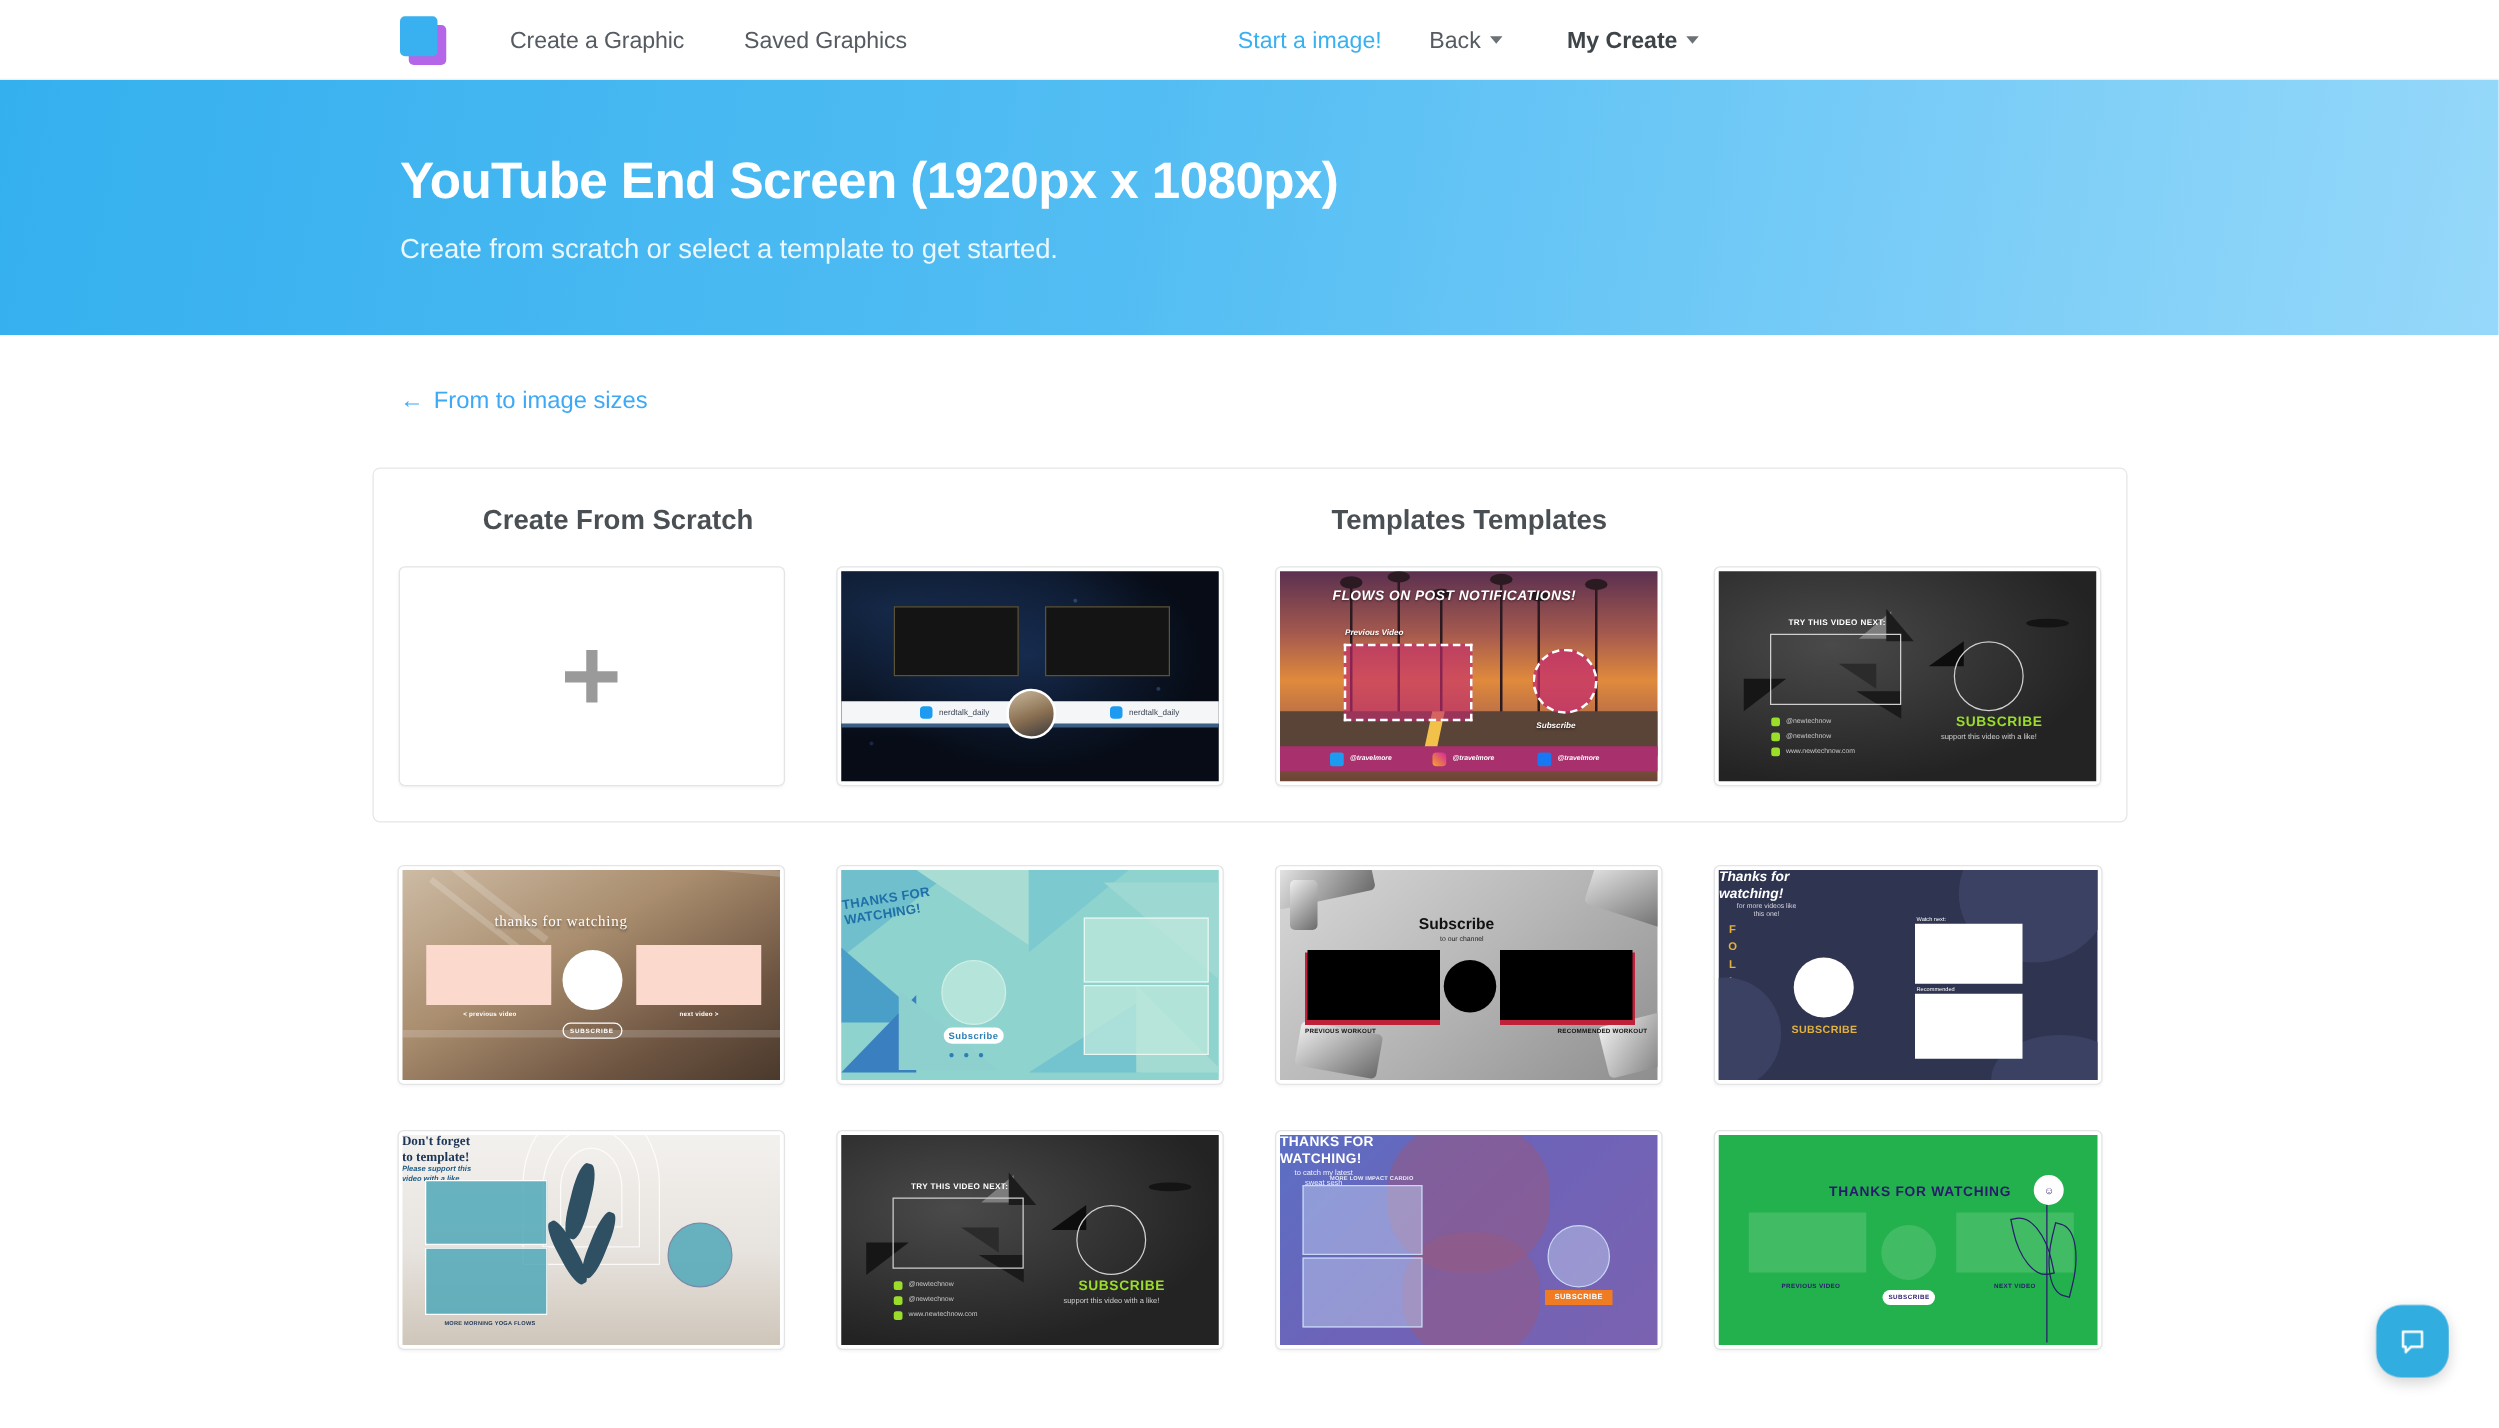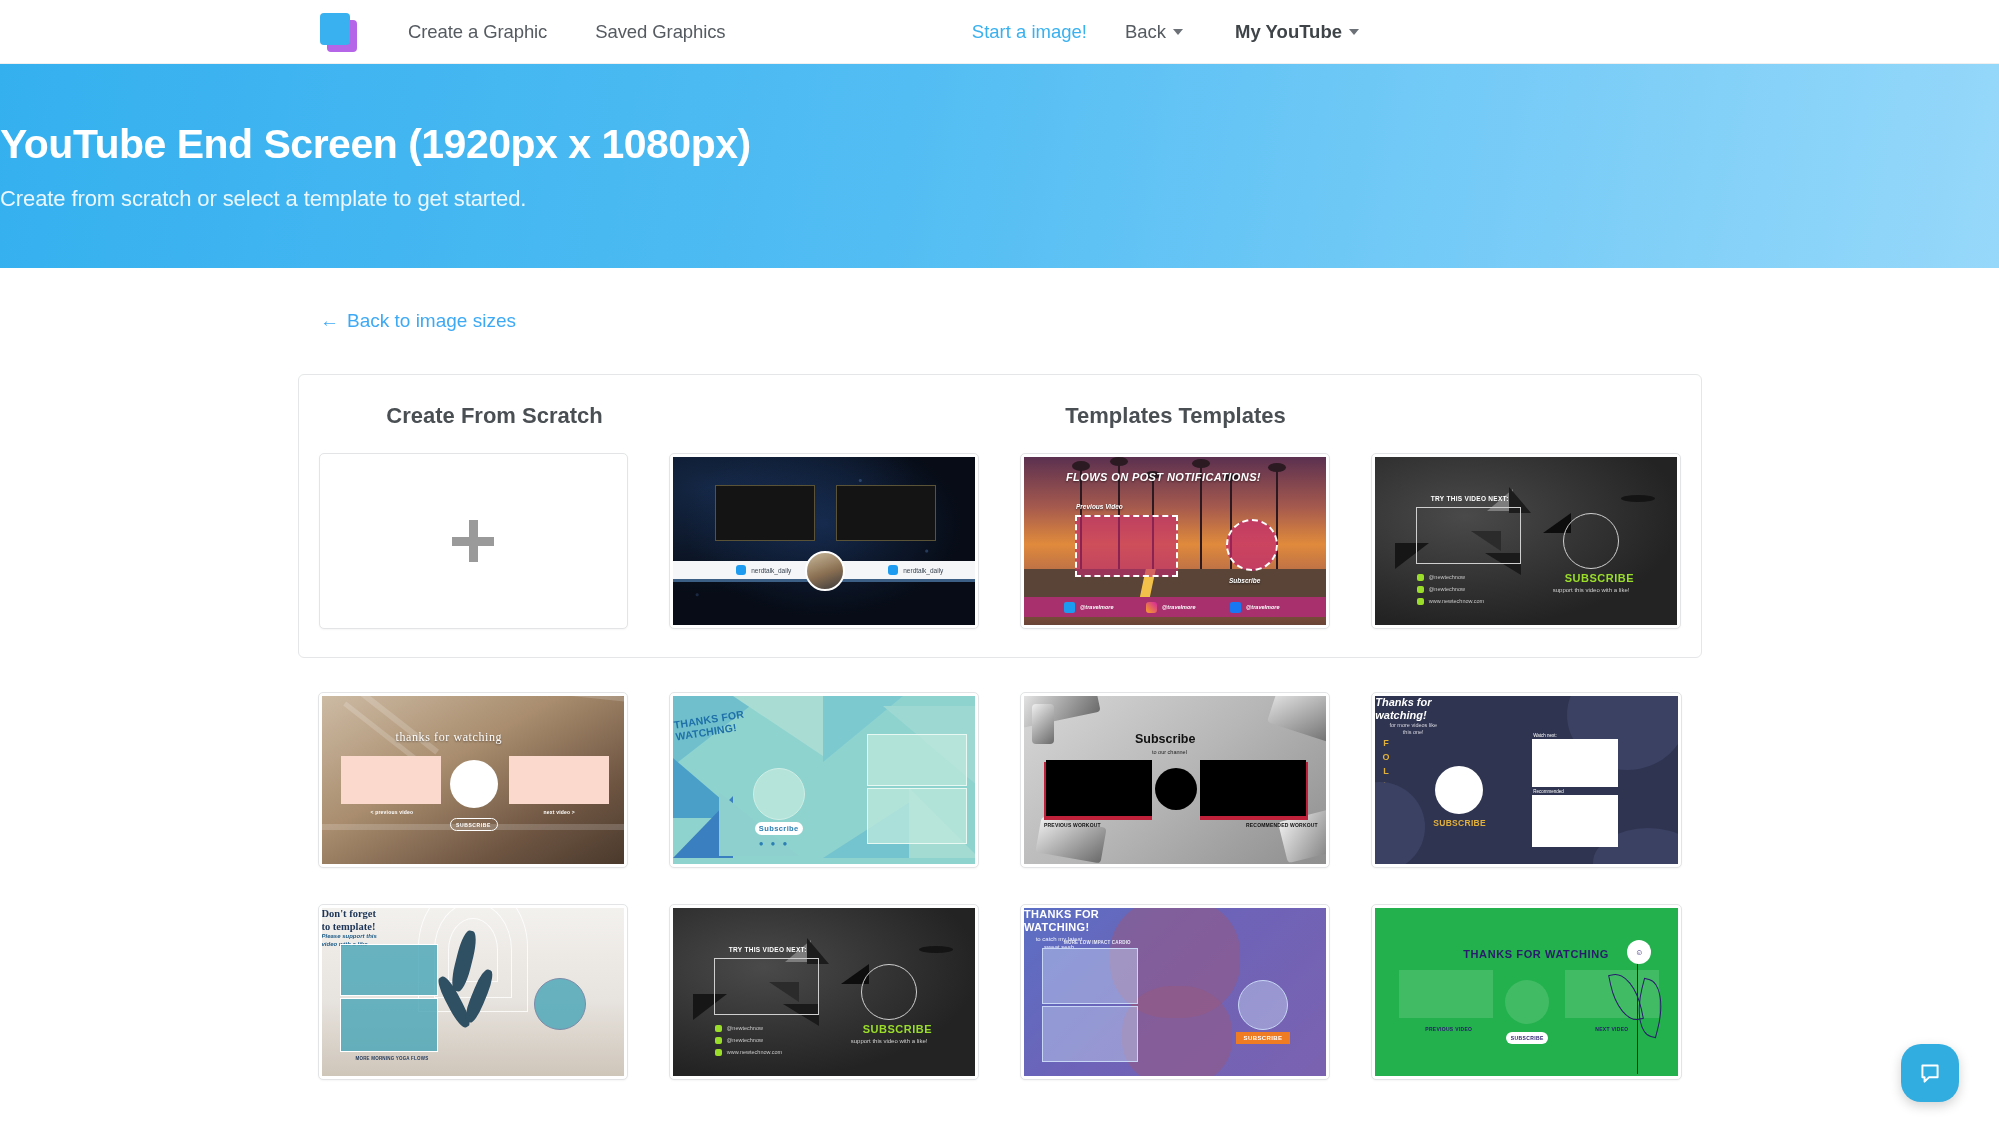--- a/index.html
+++ b/index.html
@@ -50,20 +50,21 @@
   .caret {
     width: 0; height: 0;
     border-left: 5px solid transparent; border-right: 5px solid transparent;
     border-top: 6px solid #6b7177; display: inline-block;
   }
 
   
   .hero {
     height: 204px;
     background: linear-gradient(100deg, #35b0ef 0%, #52bdf3 45%, #96d8fa 100%);
+    padding-left: 320px;
     display: flex; flex-direction: column; justify-content: center;
   }
   .hero h1 {
     font-size: 41px; color: #ffffff; font-weight: 700;
     letter-spacing: -0.5px; margin-bottom: 18px;
   }
   .hero p { font-size: 22px; color: #eaf7fe; font-weight: 400; letter-spacing: -0.1px; }
 
   
   .content { background: #ffffff; }
@@ -270,36 +271,36 @@
     <div class="nav-link">Create a Graphic</div>
     <div class="nav-link">Saved Graphics</div>
   </div>
   <div class="nav-right">
     <div class="teamlink">Start a image!</div>
     <div class="navitem">
       <span>Back</span>
       <span class="caret"></span>
     </div>
     <div class="navitem strong">
-      <span>My YouTube</span>
+      <span>My Create</span>
       <span class="caret"></span>
     </div>
   </div>
 </div>
 
 <div class="hero">
   <h1>YouTube End Screen (1920px x 1080px)</h1>
   <p>Create from scratch or select a template to get started.</p>
 </div>
 
 <div class="content">
 
   <div class="back-link">
     <span>←</span>
-    <span>Back to image sizes</span>
+    <span>From to image sizes</span>
   </div>
 
   
   <div class="featured-panel">
     <div class="panel-heads">
       <div class="h-scratch">Create From Scratch</div>
       <div class="h-featured">Templates Templates</div>
     </div>
     <div class="grid">
 

